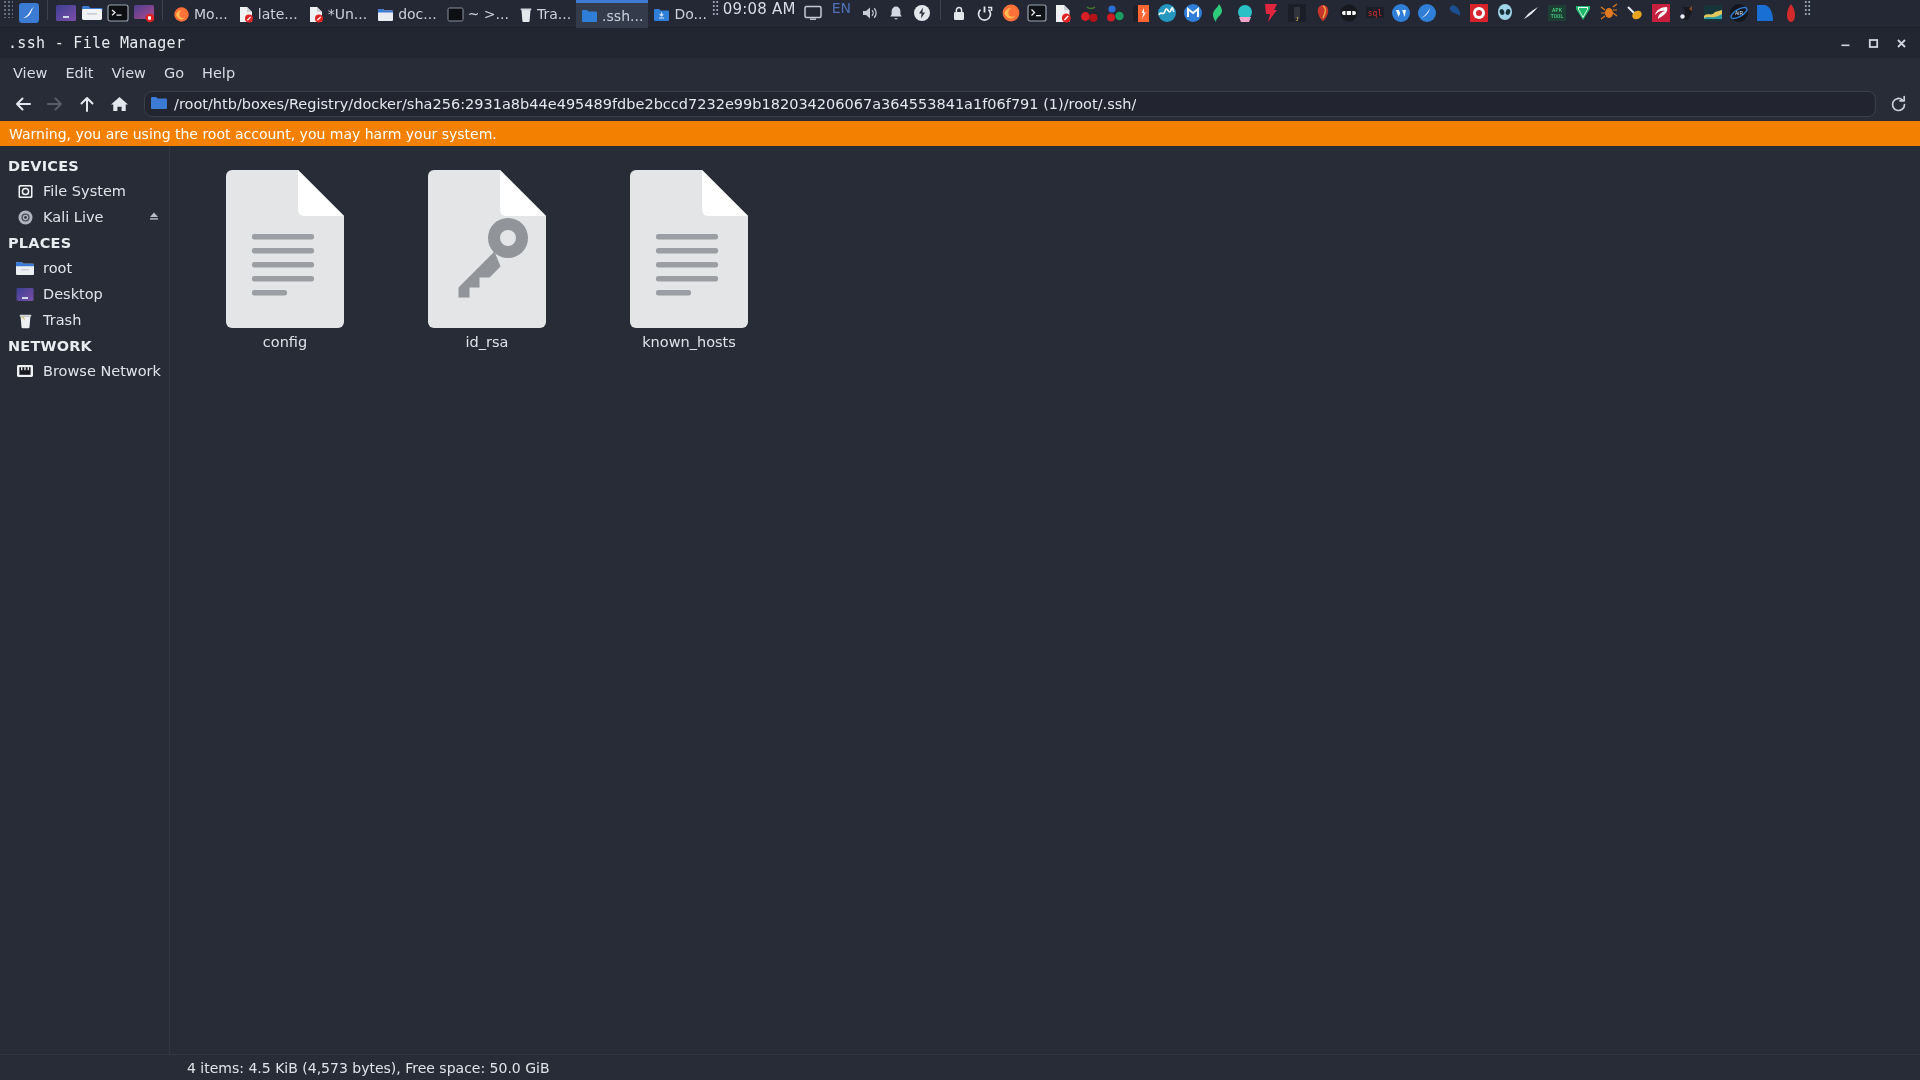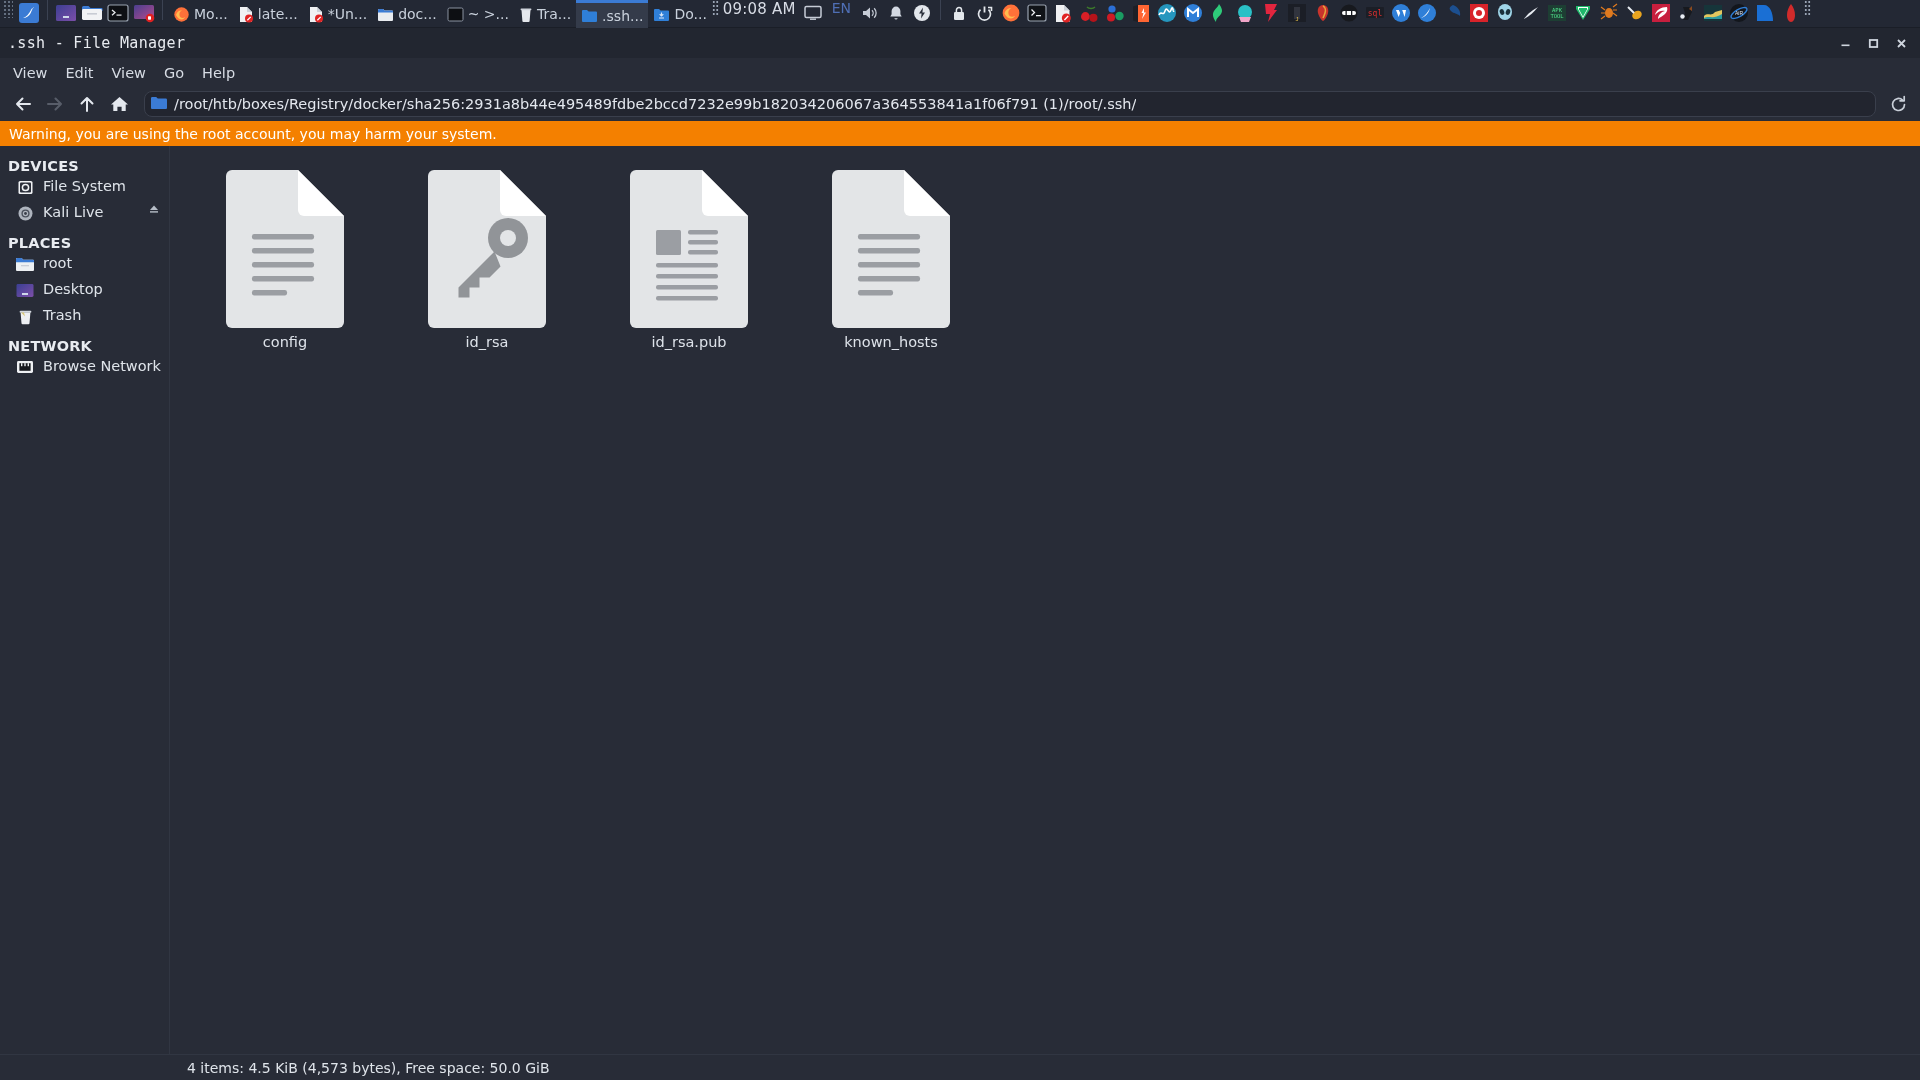--- a/index.html
+++ b/index.html
@@ -81,21 +81,21 @@
   }
   #warning-text { color: #ffffff; font-size: 14px; }
 
   
   #body { display: flex; height: calc(1052px - 30px - 29px - 34px - 25px - 26px); }
 
   
   #sidebar { width: 170px; flex: none; background: #282c37; padding-top: 7px;
              border-right: 1px solid #313642; }
   .side-head { color: #e9ecf1; font-size: 14.5px; font-weight: bold; padding: 5px 0 4px 8px; letter-spacing: .2px; }
-  .side-row { display: flex; align-items: flex-start; height: 26px; padding-left: 16px; gap: 9px; position: relative; }
+  .side-row { display: flex; align-items: center; height: 26px; padding-left: 16px; gap: 9px; position: relative; }
   .side-label { color: #dfe4ea; font-size: 14.5px; white-space: nowrap; }
   .side-eject { position: absolute; right: 10px; color: #b7bec8; font-size: 10px; }
   .side-icon { width: 18px; height: 18px; flex: none; display: flex; align-items: center; justify-content: center; }
 
   
   #filearea { flex: 1; background: #282c37; position: relative; padding: 14px 0 0 14px; }
   #filegrid { display: flex; flex-wrap: wrap; align-content: flex-start; gap: 0; }
   .file-cell {
     width: 202px; height: 210px;
     display: flex; flex-direction: column; align-items: center;
@@ -658,39 +658,20 @@
               <g fill="#919498">
                 <circle cx="84" cy="70" r="20"></circle>
                 <circle cx="84" cy="70" r="8" fill="#e3e5e7"></circle>
                 <path d="M70.5 83.5l-36 36v10h11v-10h10v-10h10l11-11z"></path>
               </g>
             </svg>
           </div>
           <div class="file-name">id_rsa</div>
         </div>
 
-        <div class="file-cell">
-          <div class="file-icon">
-            <svg width="126" height="162" viewBox="0 0 126 162">
-              <path d="M4 8a6 6 0 016-6h66l46 46v106a6 6 0 01-6 6H10a6 6 0 01-6-6z" fill="#e3e5e7"></path>
-              <path d="M76 2l46 46H82a6 6 0 01-6-6z" fill="#ffffff"></path>
-              <g fill="#9b9ea3">
-                <rect x="30" y="62" width="25" height="25" rx="1.5"></rect>
-                <rect x="62" y="62" width="30" height="4.6" rx="2"></rect>
-                <rect x="62" y="72" width="30" height="4.6" rx="2"></rect>
-                <rect x="62" y="82" width="30" height="4.6" rx="2"></rect>
-                <rect x="30" y="95" width="62" height="4.6" rx="2"></rect>
-                <rect x="30" y="106" width="62" height="4.6" rx="2"></rect>
-                <rect x="30" y="117" width="62" height="4.6" rx="2"></rect>
-                <rect x="30" y="128" width="62" height="4.6" rx="2"></rect>
-              </g>
-            </svg>
-          </div>
-          <div class="file-name">id_rsa.pub</div>
-        </div>
 
         <div class="file-cell">
           <div class="file-icon">
             <svg width="126" height="162" viewBox="0 0 126 162">
               <path d="M4 8a6 6 0 016-6h66l46 46v106a6 6 0 01-6 6H10a6 6 0 01-6-6z" fill="#e3e5e7"></path>
               <path d="M76 2l46 46H82a6 6 0 01-6-6z" fill="#ffffff"></path>
               <g fill="#9b9ea3">
                 <rect x="30" y="66" width="62" height="5.4" rx="2.2"></rect>
                 <rect x="30" y="80" width="62" height="5.4" rx="2.2"></rect>
                 <rect x="30" y="94" width="62" height="5.4" rx="2.2"></rect>

